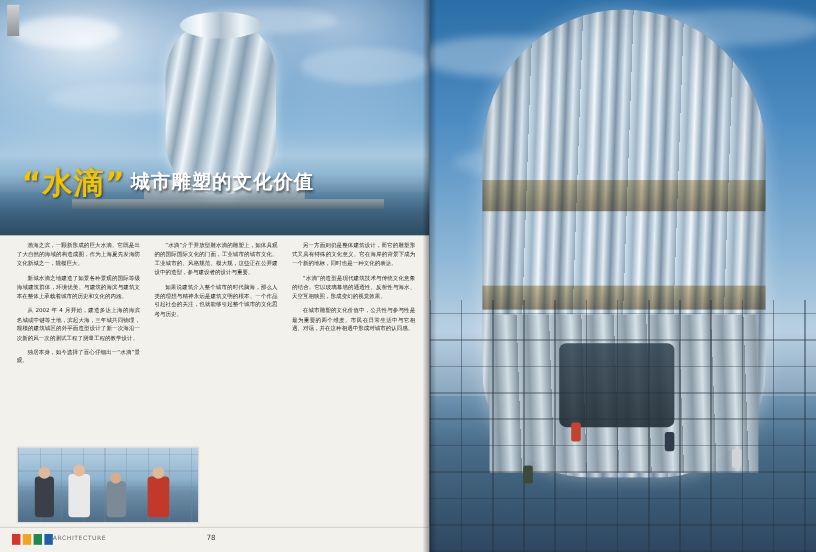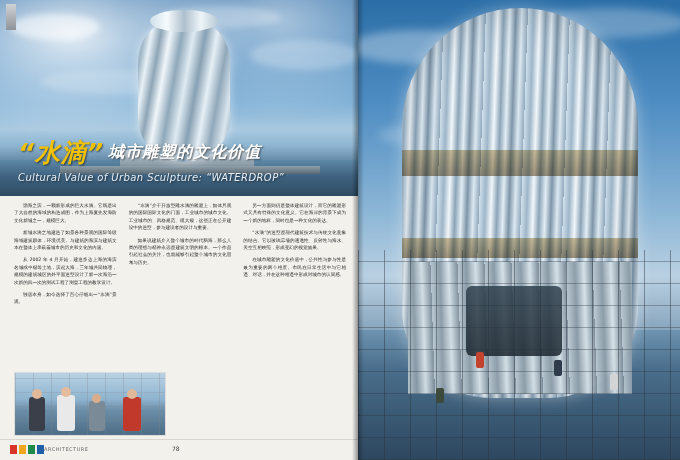--- a/index.html
+++ b/index.html
@@ -55,21 +55,21 @@
     position:absolute;left:120px;top:150px;width:134px;height:16px;
     background:linear-gradient(180deg,#cdd8df,#8b99a3);
     opacity:.9;
   }
   .pier{
     position:absolute;left:60px;top:166px;width:260px;height:8px;
     background:linear-gradient(180deg,#9aa6ad,#5e6a72);opacity:.85;
   }
 
   
-  .title-wrap{position:absolute;left:18px;top:136px;width:330px;font-style:italic;}
+  .title-wrap{position:absolute;left:18px;top:136px;width:330px;}
   .title-cn{
     font-family:"DejaVu Sans","Liberation Sans",sans-serif;
     font-size:25px;font-weight:bold;color:#f2c200;letter-spacing:1px;
     text-shadow:1px 1px 2px rgba(0,0,0,.55);
     display:inline-block;vertical-align:middle;
   }
   .title-cn2{
     font-size:16px;font-weight:bold;color:#ffffff;letter-spacing:1px;
     text-shadow:1px 1px 2px rgba(0,0,0,.55);
     display:inline-block;vertical-align:middle;margin-left:4px;
@@ -206,21 +206,20 @@
       <div class="sea"></div>
       <div class="pier"></div>
       <div class="drop-base"></div>
       <div class="drop"></div>
       <div class="drop-top"></div>
       <div class="corner-clip"></div>
     </div>
 
     <div class="title-wrap">
       <span class="title-cn">“水滴”</span><span class="title-cn2">城市雕塑的文化价值</span>
-      <div class="title-en">Cultural Value of Urban Sculpture: “WATERDROP”</div>
     </div>
 
     <div class="cols">
       <div class="col">
         <p class="para indent">渤海之滨，一颗新形成的巨大水滴。它既是出了大自然的海域的构造成图，作为上海夏先发海防文化新城之一，规模巨大。</p>
         <p class="para indent">新城水滴之地建造了如景各种景观的国际等级海域建筑群体，环境优美。与建筑的海滨与建筑文本在整体上承载着城市的历史和文化的内涵。</p>
         <p class="para indent">从 2002 年 4 月开始，建造多达上海的海滨名城或中键等土地，滨起大海，三年城共同物理，规模的建筑城区的外平面造型设计了新一次海沿一次新的风一次的测试工程了测量工程的教学设计。</p>
         <p class="para indent">独居本身，如今选择了百心仔细出一“水滴”景观。</p>
       </div>
       <div class="col">

